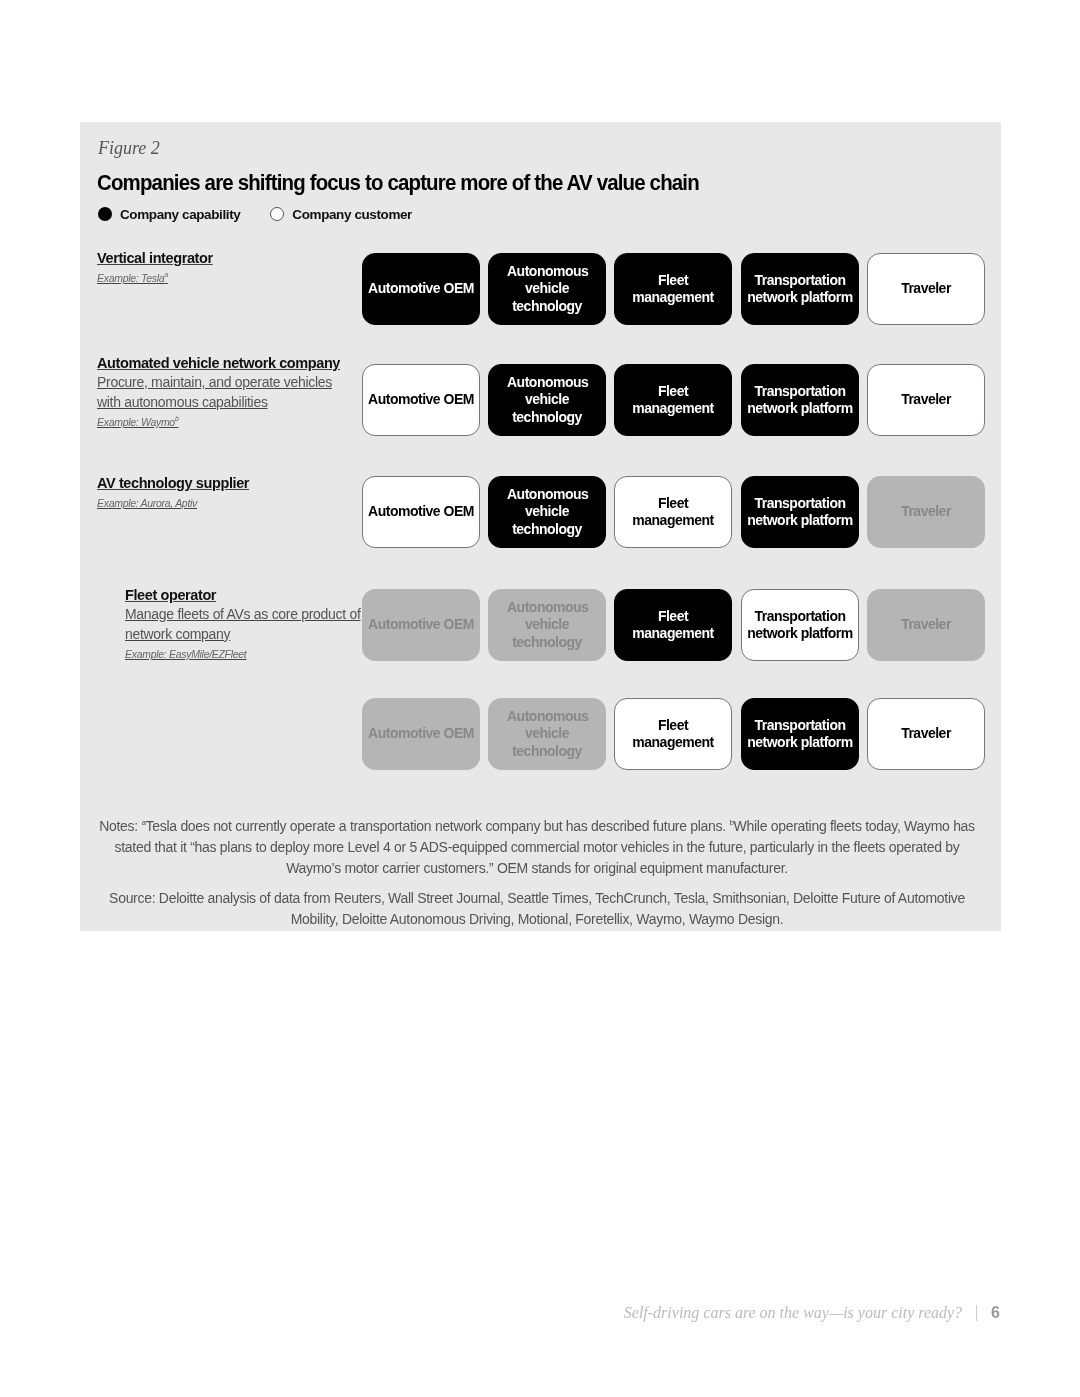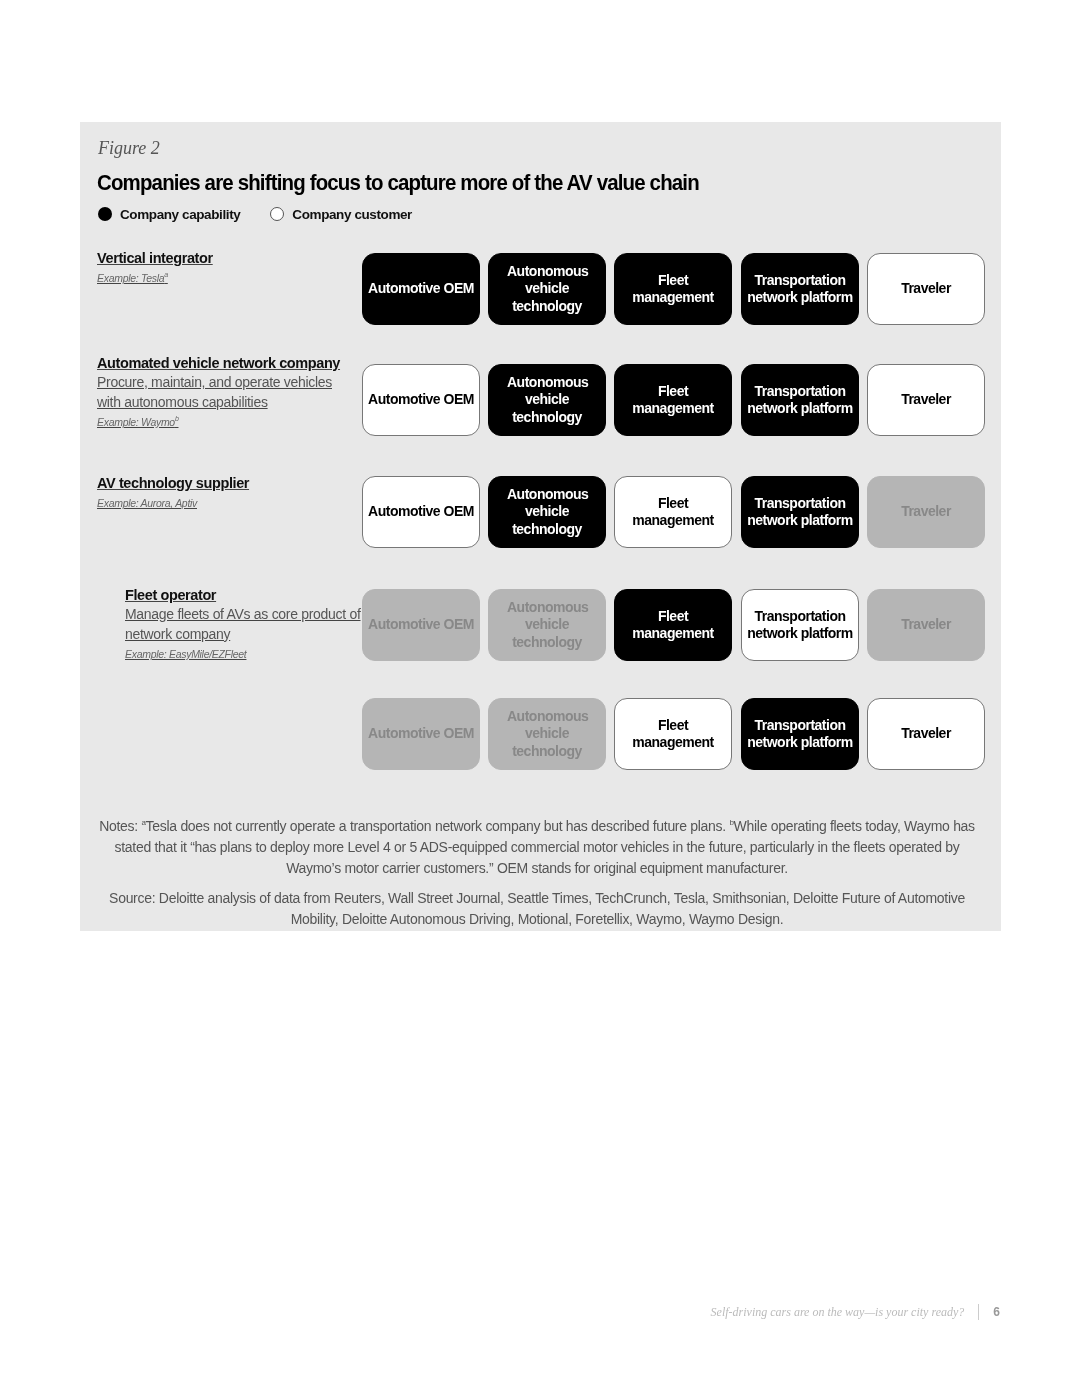--- a/index.html
+++ b/index.html
@@ -17,21 +17,21 @@
   .row-desc .desc { font-size:14px; line-height:19.5px; color:#555; letter-spacing:-0.3px; }
   .row-desc .example { font-style:italic; font-size:10.5px; color:#666; margin-top:3px; letter-spacing:-0.3px; }
   .row-desc sup { font-size:7px; }
   .box { position:absolute; width:118px; height:72px; border-radius:13px; box-sizing:border-box; display:flex; align-items:center; justify-content:center; text-align:center; font-weight:bold; font-size:14px; line-height:17.5px; letter-spacing:-0.5px; padding:0 2px; }
   .box.capability { background:#000; color:#fff; border:1px solid #000; }
   .box.customer { background:#fff; color:#000; border:1px solid #777; }
   .box.inactive { background:#b5b5b5; color:#888; border:1px solid #b5b5b5; }
   .notes { position:absolute; left:17px; top:690px; width:880px; font-size:14px; line-height:21px; color:#555; letter-spacing:-0.3px; }
   .notes p { margin:0 0 9px 0;text-align:center; }
   .notes sup { font-size:8px; }
-  .footer { position:absolute; top:1304px; right:80px; display:flex; align-items:center; font-size:12px; color:#bbb; }
+  .footer { position:absolute; top:1304px; right:80px; display:flex; align-items:center; font-size:16px; color:#bbb; }
   .footer .running { font-family:"Liberation Serif", serif; font-style:italic; }
   .footer .sep { width:1px; height:16px; background:#ccc; margin:0 14px; }
   .footer .page { font-weight:bold; color:#999; }
 </style>
 </head>
 <body>
 
 <div class="panel">
   <div class="fig-label">Figure 2</div>
   <div class="title">Companies are shifting focus to capture more of the AV value chain</div>

